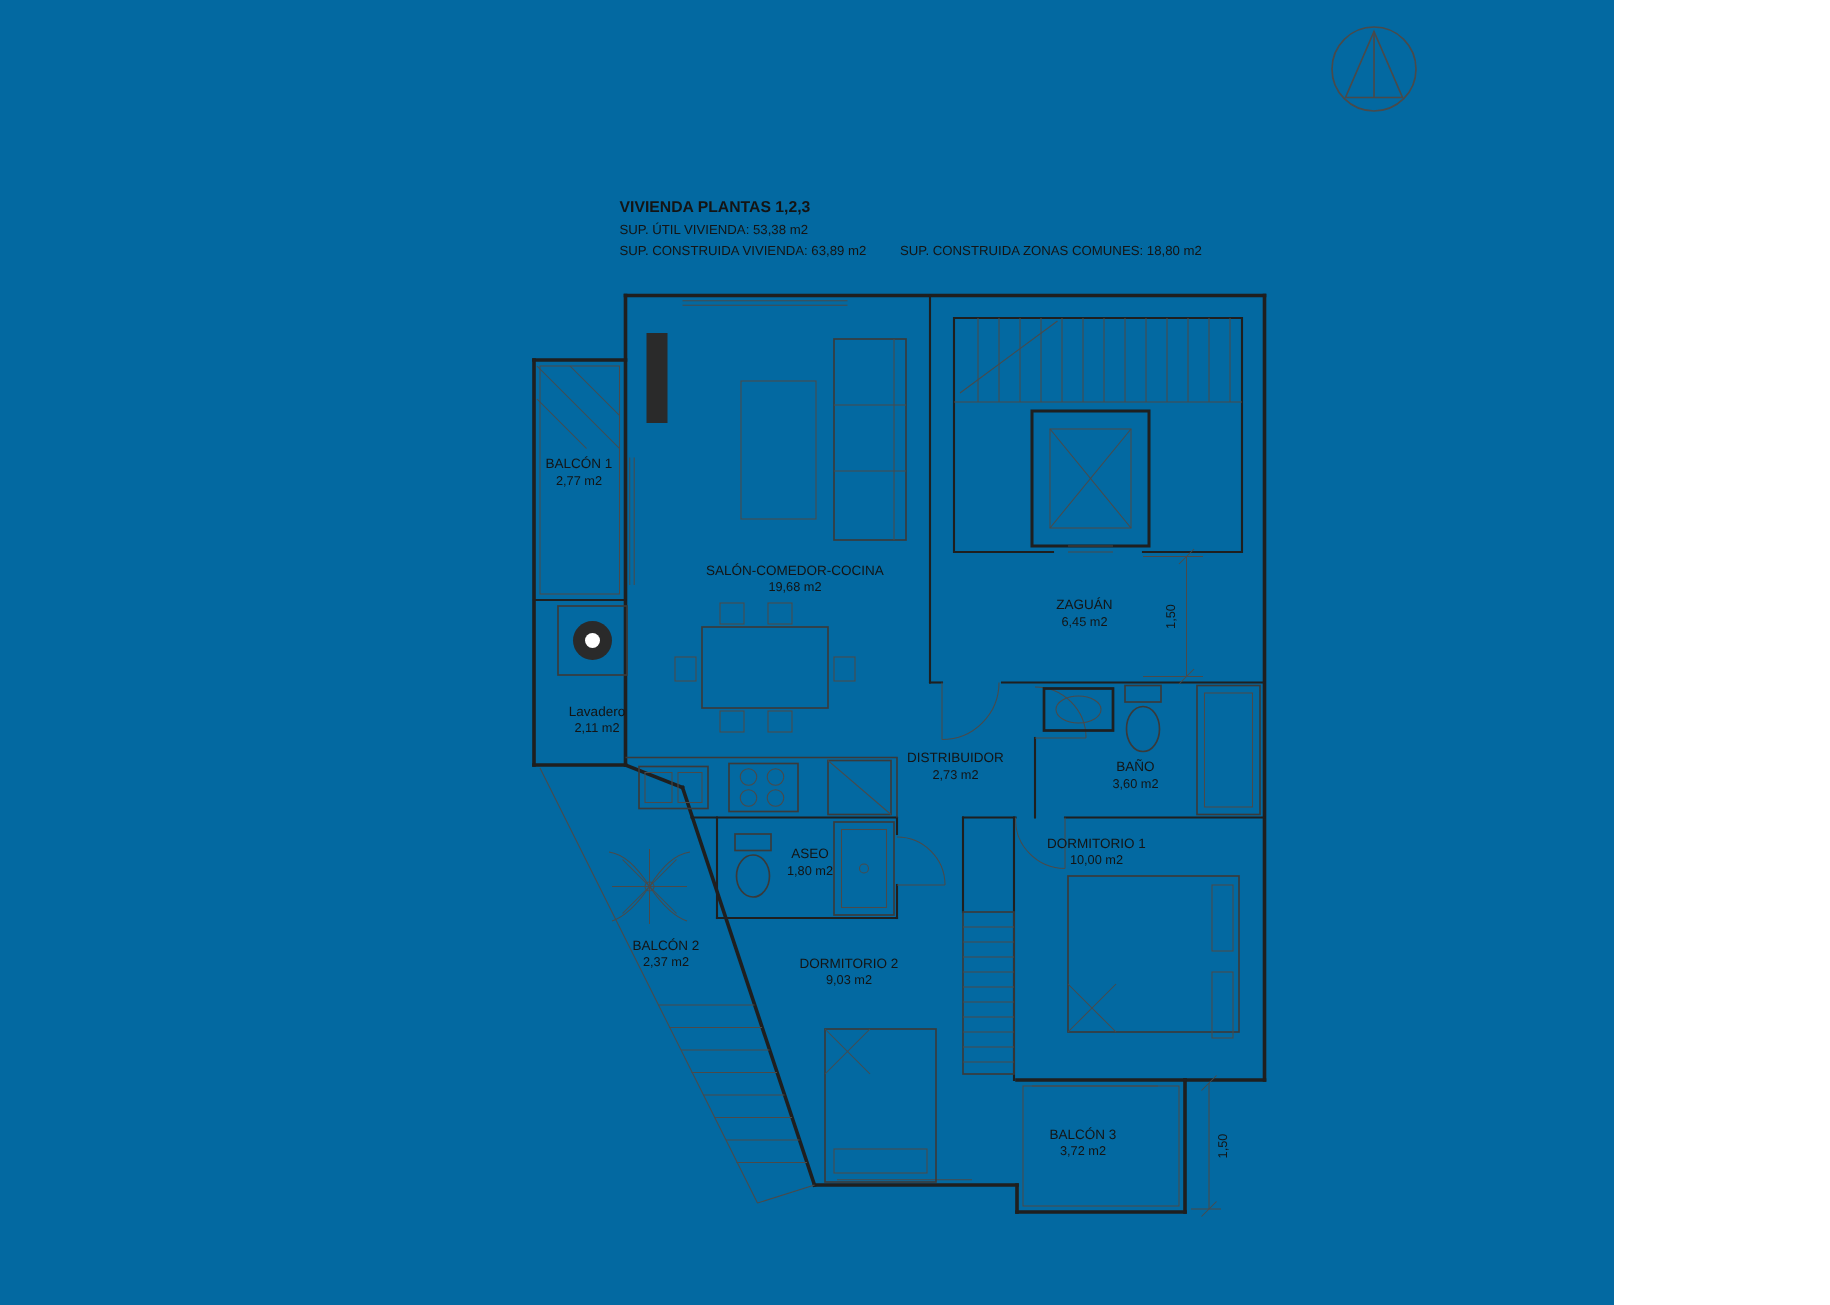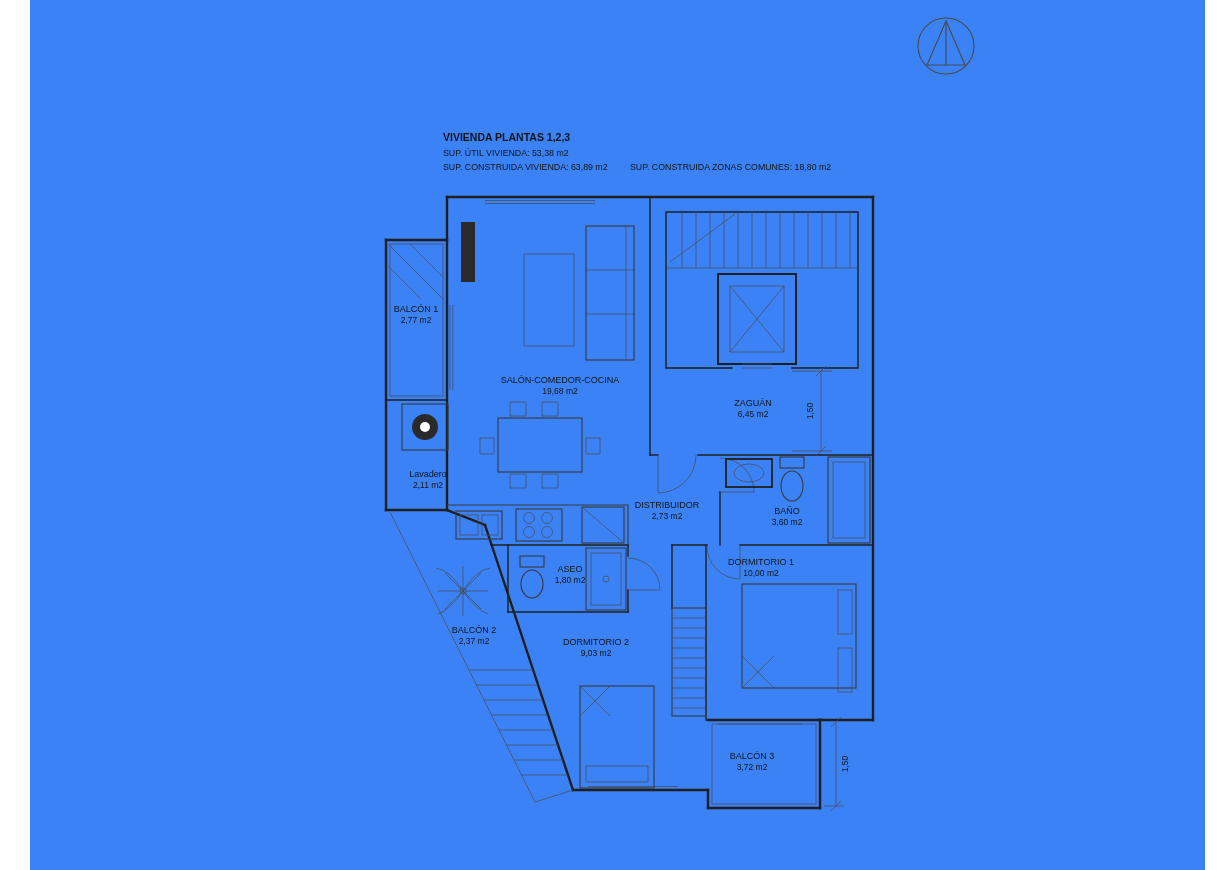--- a/index.html
+++ b/index.html
@@ -1,16 +1,16 @@
 <!DOCTYPE html>
 <html><head>
 <meta charset="utf-8">
 <style>
   html,body{margin:0;padding:0;background:#ffffff;}
-  .page{position:relative;width:1175px;height:870px;background:#3b82f6;overflow:hidden;margin-left:30px;}
+  .page{position:relative;width:1076px;height:870px;background:#0369a1;overflow:hidden;}
   svg{position:absolute;left:0;top:0;}
   .wall{fill:none;stroke:#1f1f1f;stroke-width:2.4;stroke-linecap:square;}
   .iwall{fill:none;stroke:#1f1f1f;stroke-width:1.4;stroke-linecap:square;}
   .furn{fill:none;stroke:#3a3a3a;stroke-width:1.1;}
   .bold-furn{fill:none;stroke:#1f1f1f;stroke-width:1.8;}
   .thin{fill:none;stroke:#4a4a4a;stroke-width:0.7;}
   .dark{fill:#2a2a2a;stroke:none;}
   text{font-family:"Liberation Sans","DejaVu Sans",sans-serif;fill:#141414;}
   .room-name{font-size:9px;text-anchor:middle;}
   .room-area{font-size:8.5px;text-anchor:middle;}

